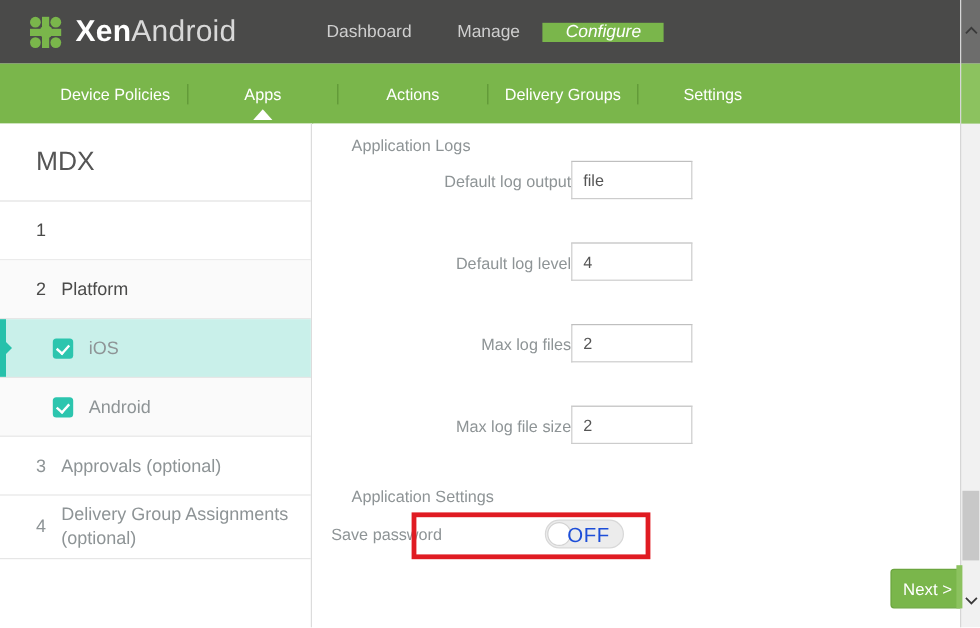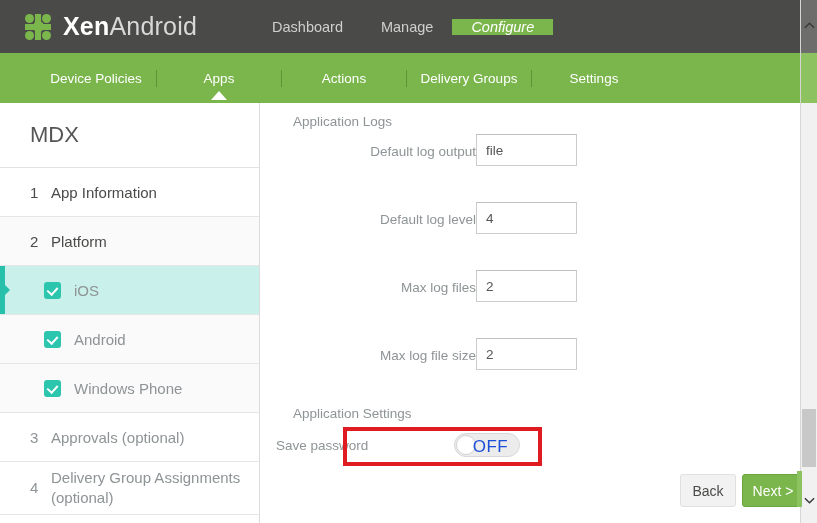--- a/index.html
+++ b/index.html
@@ -398,42 +398,37 @@
     <div class="sub-item s-delivery">Delivery Groups</div>
     <div class="sub-sep"></div>
     <div class="sub-item s-settings">Settings</div>
   </div>
 
   <div class="sidebar">
     <div class="side-title">MDX</div>
 
     <div class="side-row dark">
       <span class="num">1</span>
-      <span>App Information</span>
     </div>
 
     <div class="side-row dark shaded">
       <span class="num">2</span>
       <span>Platform</span>
     </div>
 
     <div class="side-row child sel">
       <span class="chk"></span>
       <span>iOS</span>
     </div>
 
     <div class="side-row child">
       <span class="chk"></span>
       <span>Android</span>
     </div>
 
-    <div class="side-row child">
-      <span class="chk"></span>
-      <span>Windows Phone</span>
-    </div>
 
     <div class="side-row">
       <span class="num">3</span>
       <span>Approvals (optional)</span>
     </div>
 
     <div class="side-row two-line">
       <span class="num">4</span>
       <span>Delivery Group Assignments (optional)</span>
     </div>
@@ -459,21 +454,20 @@
 
     <div class="field-label" style="left:15px; top:335px; width:145px; text-align:left;">Save password</div>
 
     <div class="toggle" style="left:193px; top:330px;">
       <div class="knob"></div>
       <div class="tlabel">OFF</div>
     </div>
 
     <div class="redbox" style="left:82px; top:324px; width:199px; height:39px;"></div>
 
-    <button class="btn btn-back" style="left:419px; top:371px;">Back</button>
     <button class="btn btn-next" style="left:481px; top:371px;">Next &gt;</button>
   </div>
 
   <div class="vscroll">
     <div class="sb-top-dark"></div>
     <div class="sb-top-green"></div>
     <div class="arrow up">
       <svg viewBox="0 0 12 8">
         <path d="M1 7 L6 2 L11 7" stroke="#3a3a3a" stroke-width="1.6" fill="none"></path>
       </svg>

